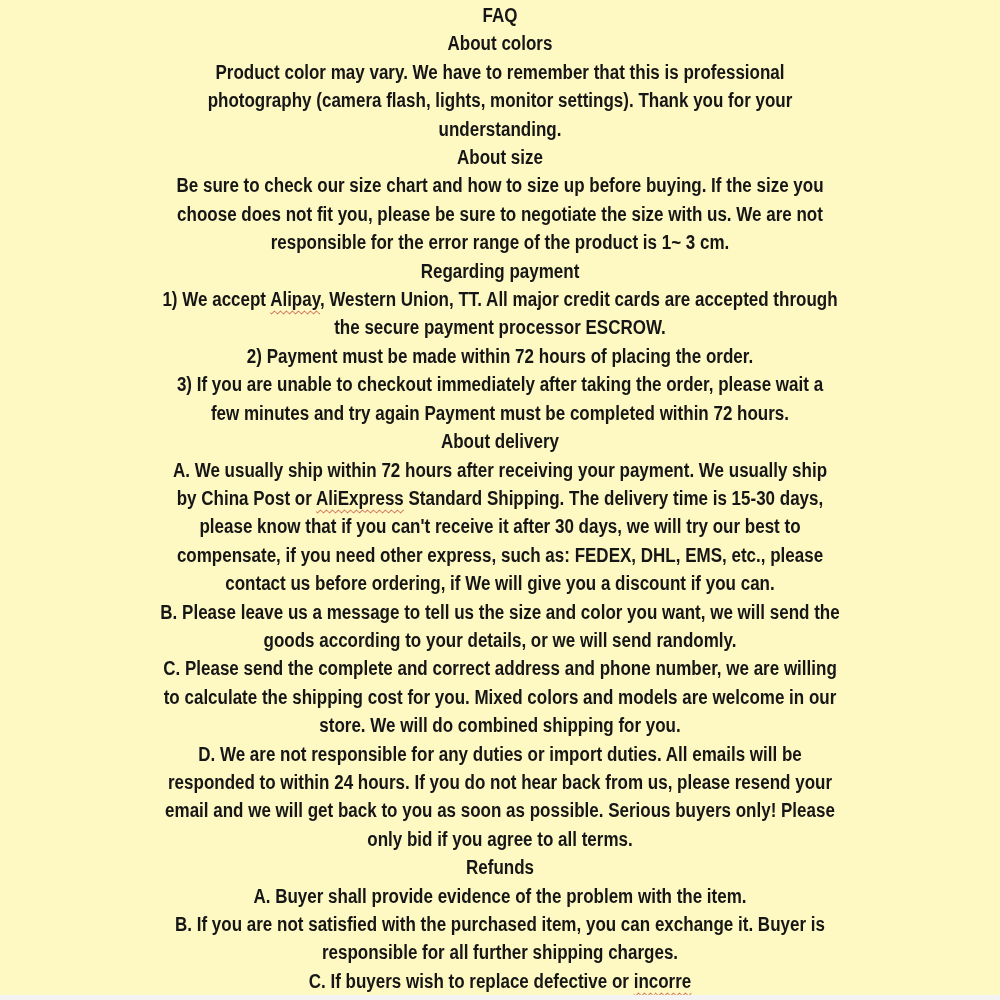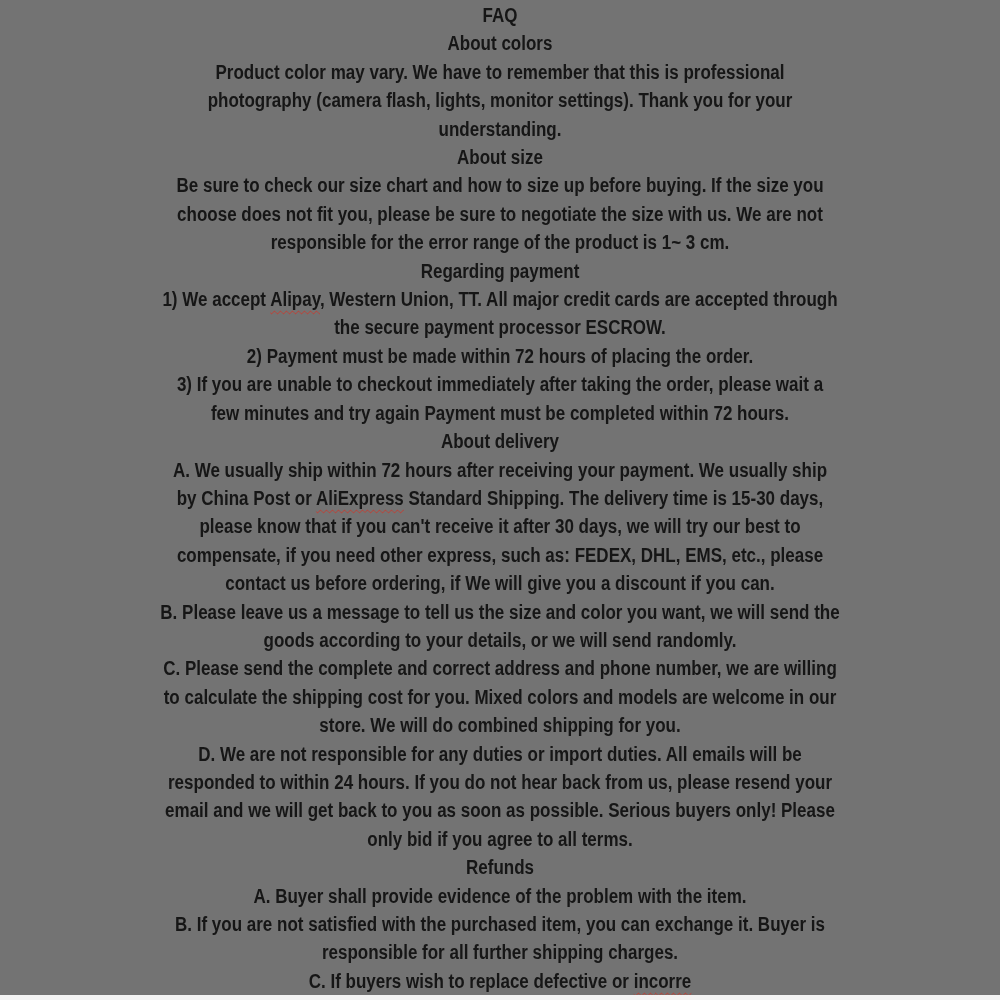--- a/index.html
+++ b/index.html
@@ -4,21 +4,21 @@
 <style>
   html, body {
     margin: 0;
     padding: 0;
     background: #ffffff;
   }
   .page {
     position: relative;
     width: 1000px;
     height: 1000px;
-    background: #737373;
+    background: #fef9c3;
     overflow: hidden;
     font-family: "Liberation Sans", sans-serif;
   }
   .content {
     width: 1000px;
     padding-top: 1px;
     transform: scaleX(0.85);
     transform-origin: 50% 0;
     text-align: center;
     color: #161616;

